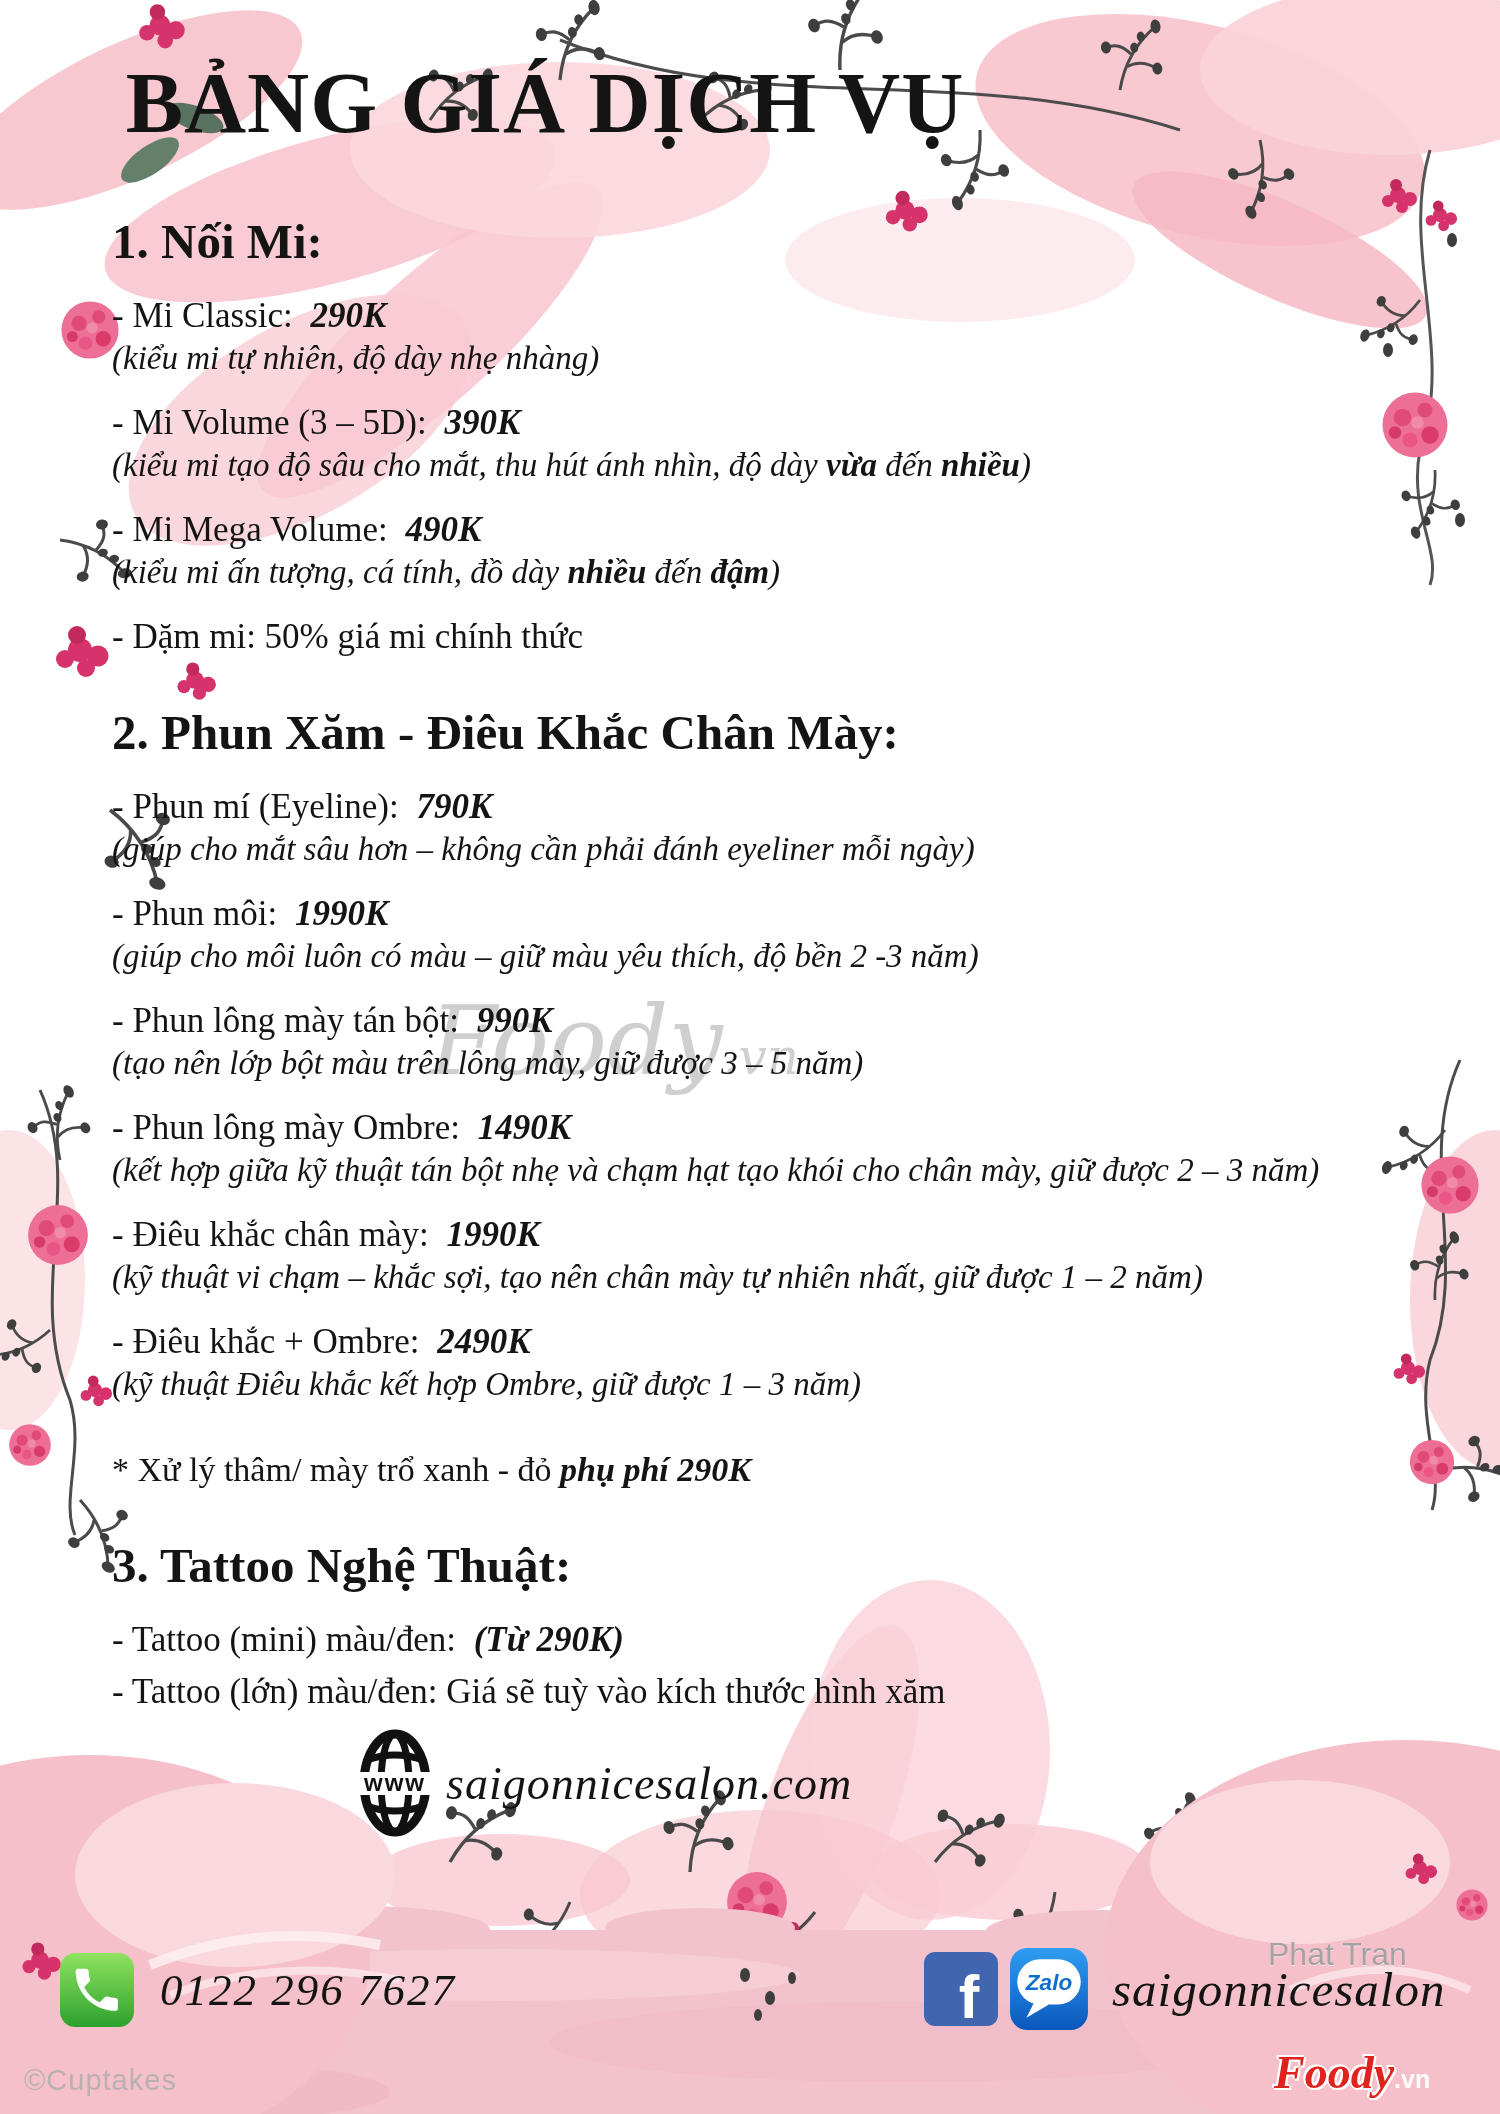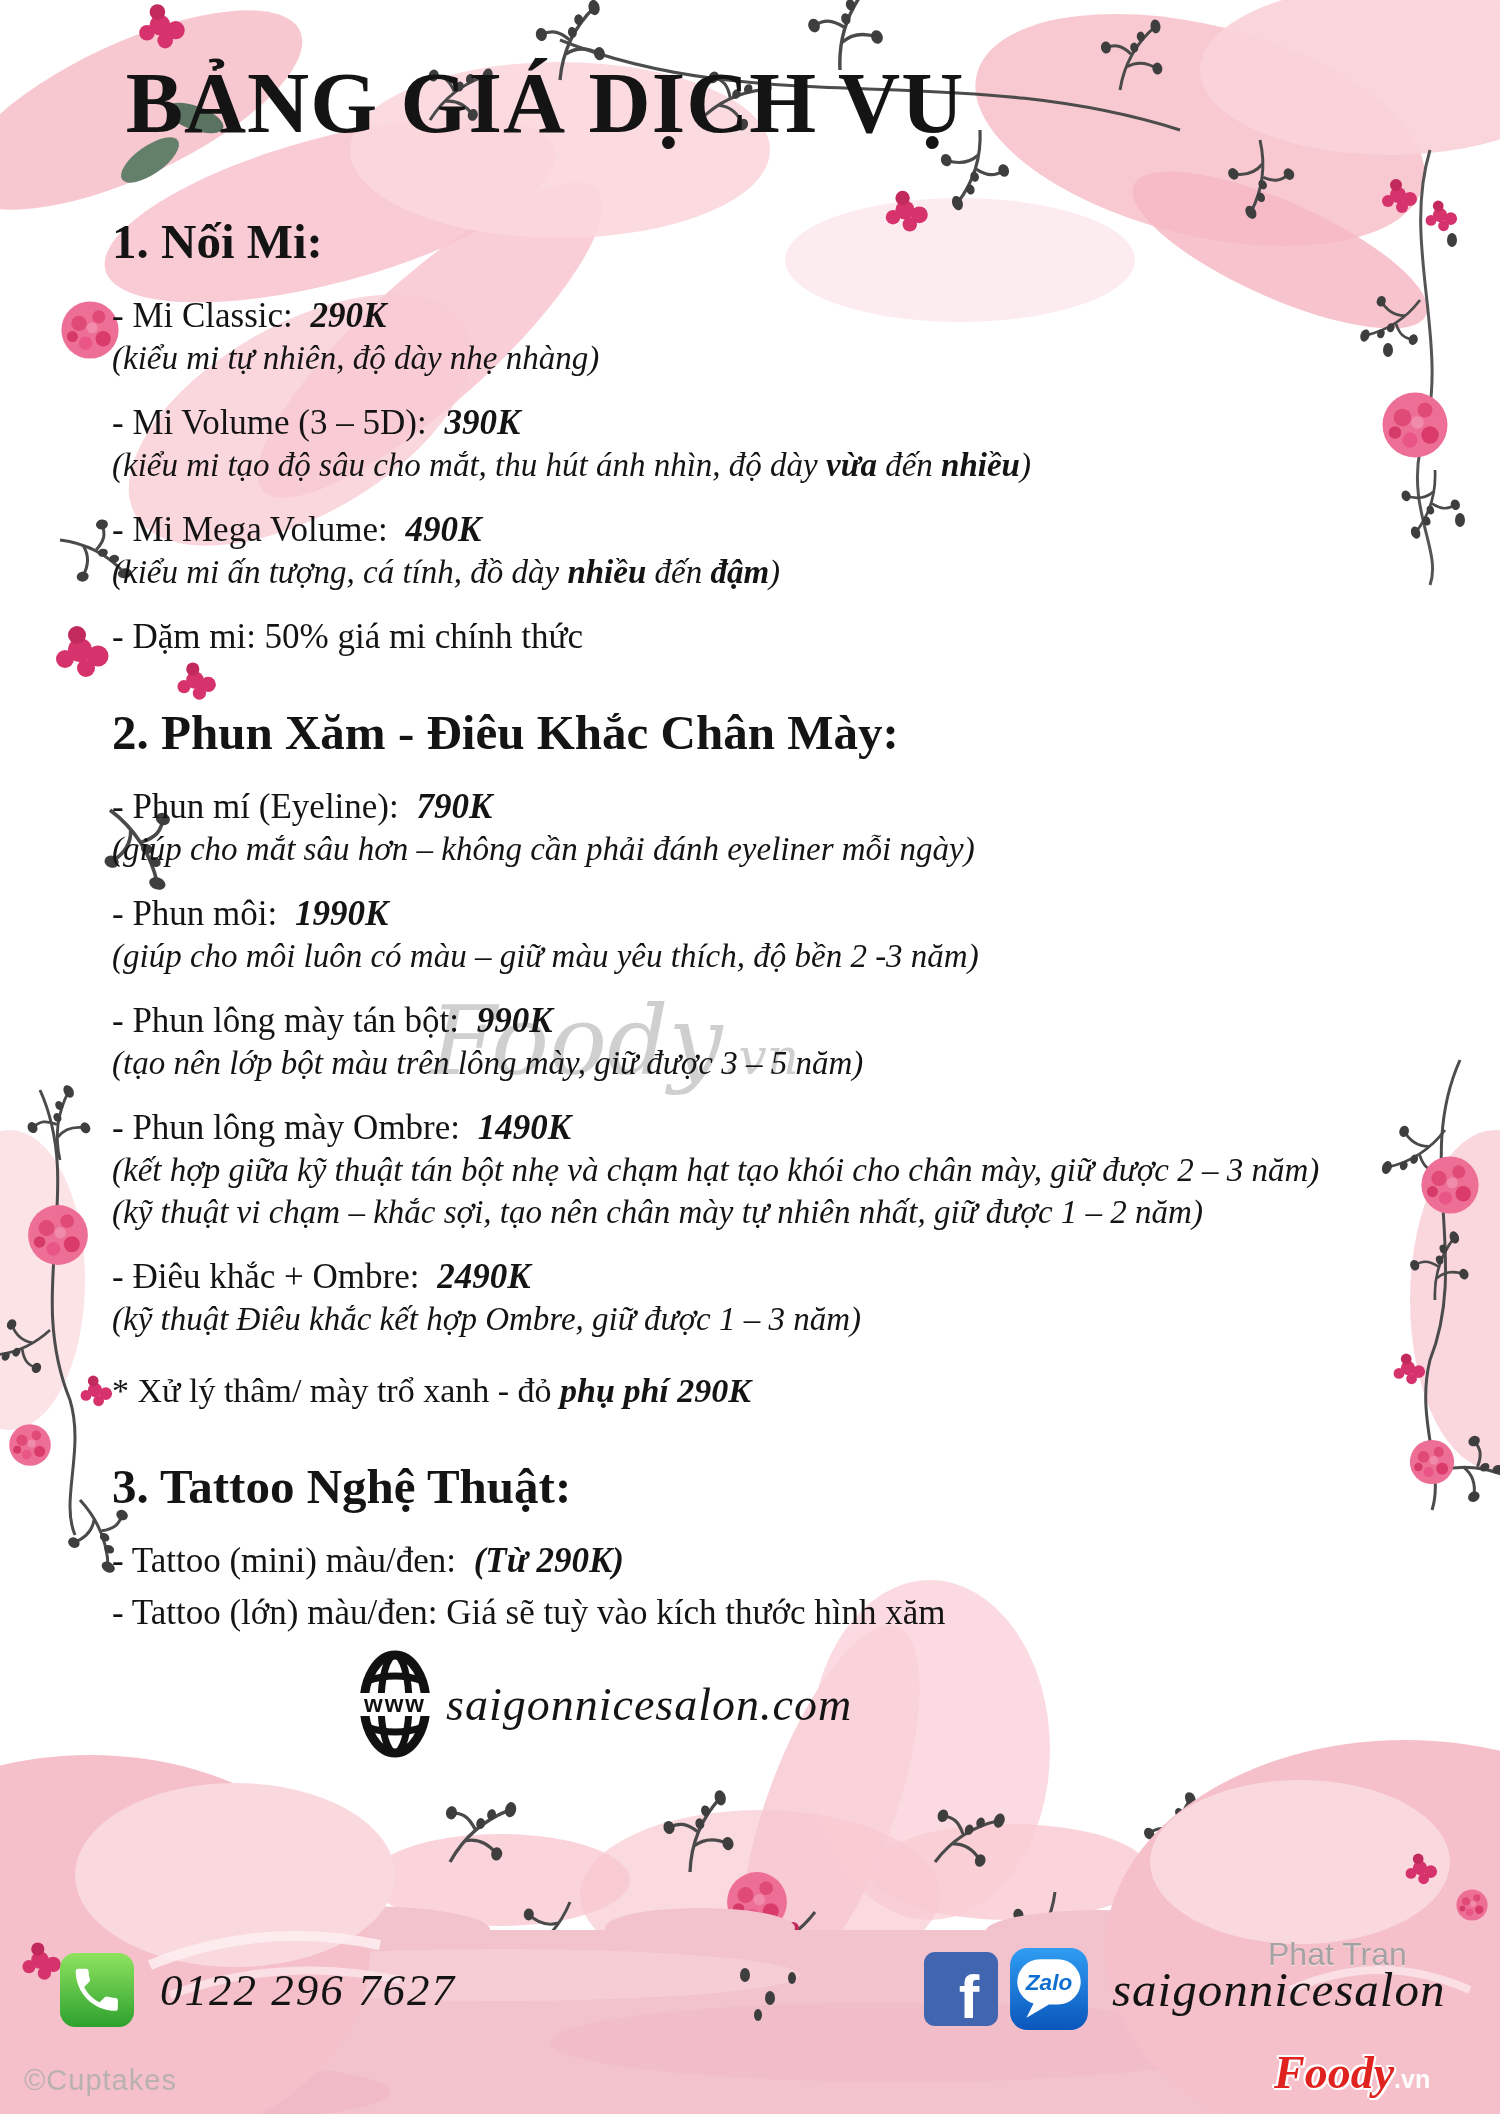--- a/index.html
+++ b/index.html
@@ -15,21 +15,21 @@
   .content{position:absolute;left:112px;top:46px;width:1300px;z-index:2;}
   .title{font-size:86px;font-weight:bold;margin:8px;width:850px;text-align:center;
          letter-spacing:1px;line-height:1.15;}
   .section-heading{font-size:49px;font-weight:bold;margin:44px 0 4px 0;line-height:1.25;}
   #sections .section-heading:first-child{margin-top:58px;}
   .item-line{font-size:35px;margin-top:23px;line-height:1.2;}
   .item-line.compact{margin-top:10px;}
   .price{font-weight:bold;font-style:italic;margin-left:9px;}
   .desc{font-size:33px;font-style:italic;margin-top:1px;line-height:1.24;}
   .desc .bi{font-weight:bold;}
-  .note-line{font-size:34px;margin-top:30px;line-height:1.25;}
+  .note-line{font-size:34px;margin-top:44px;line-height:1.25;}
   .note-line .bi{font-weight:bold;font-style:italic;}
   
   .website-row{display:flex;align-items:center;gap:16px;margin-top:16px;padding-left:248px;}
   .site{font-size:46px;font-style:italic;letter-spacing:1px;}
   
   .footer-left{position:absolute;left:60px;top:1950px;z-index:3;display:flex;align-items:center;gap:26px;}
   .phone-number{font-size:45px;font-style:italic;letter-spacing:2px;}
   .footer-right{position:absolute;left:924px;top:1948px;z-index:3;display:flex;align-items:center;gap:12px;}
   .social-handle{font-size:49px;font-style:italic;margin-left:12px;letter-spacing:1px;}
   
@@ -199,20 +199,21 @@
         <div class="item-line"><span class="label">- Dặm mi: 50% giá mi chính thức</span></div>
         <div class="section-heading">2. Phun Xăm - Điêu Khắc Chân Mày:</div>
         <div class="item-line"><span class="label">- Phun mí (Eyeline): </span><span class="price">790K</span></div>
         <div class="desc"><span>(giúp cho mắt sâu hơn – không cần phải đánh eyeliner mỗi ngày)</span></div>
         <div class="item-line"><span class="label">- Phun môi: </span><span class="price">1990K</span></div>
         <div class="desc"><span>(giúp cho môi luôn có màu – giữ màu yêu thích, độ bền 2 -3 năm)</span></div>
         <div class="item-line"><span class="label">- Phun lông mày tán bột: </span><span class="price">990K</span></div>
         <div class="desc"><span>(tạo nên lớp bột màu trên lông mày, giữ được 3 – 5 năm)</span></div>
         <div class="item-line"><span class="label">- Phun lông mày Ombre: </span><span class="price">1490K</span></div>
         <div class="desc"><span>(kết hợp giữa kỹ thuật tán bột nhẹ và chạm hạt tạo khói cho chân mày, giữ được 2 – 3 năm)</span></div>
+        <div class="item-line"><span class="label">- Điêu khắc chân mày: </span><span class="price">1990K</span></div>
         <div class="desc"><span>(kỹ thuật vi chạm – khắc sợi, tạo nên chân mày tự nhiên nhất, giữ được 1 – 2 năm)</span></div>
         <div class="item-line"><span class="label">- Điêu khắc + Ombre: </span><span class="price">2490K</span></div>
         <div class="desc"><span>(kỹ thuật Điêu khắc kết hợp Ombre, giữ được 1 – 3 năm)</span></div>
         <div class="note-line"><span>* Xử lý thâm/ mày trổ xanh - đỏ </span><span class="bi">phụ phí 290K</span></div>
         <div class="section-heading">3. Tattoo Nghệ Thuật:</div>
         <div class="item-line"><span class="label">- Tattoo (mini) màu/đen: </span><span class="price">(Từ 290K)</span></div>
         <div class="item-line compact"><span class="label">- Tattoo (lớn) màu/đen: Giá sẽ tuỳ vào kích thước hình xăm</span></div>
       </div>
 
     <div class="website-row">

